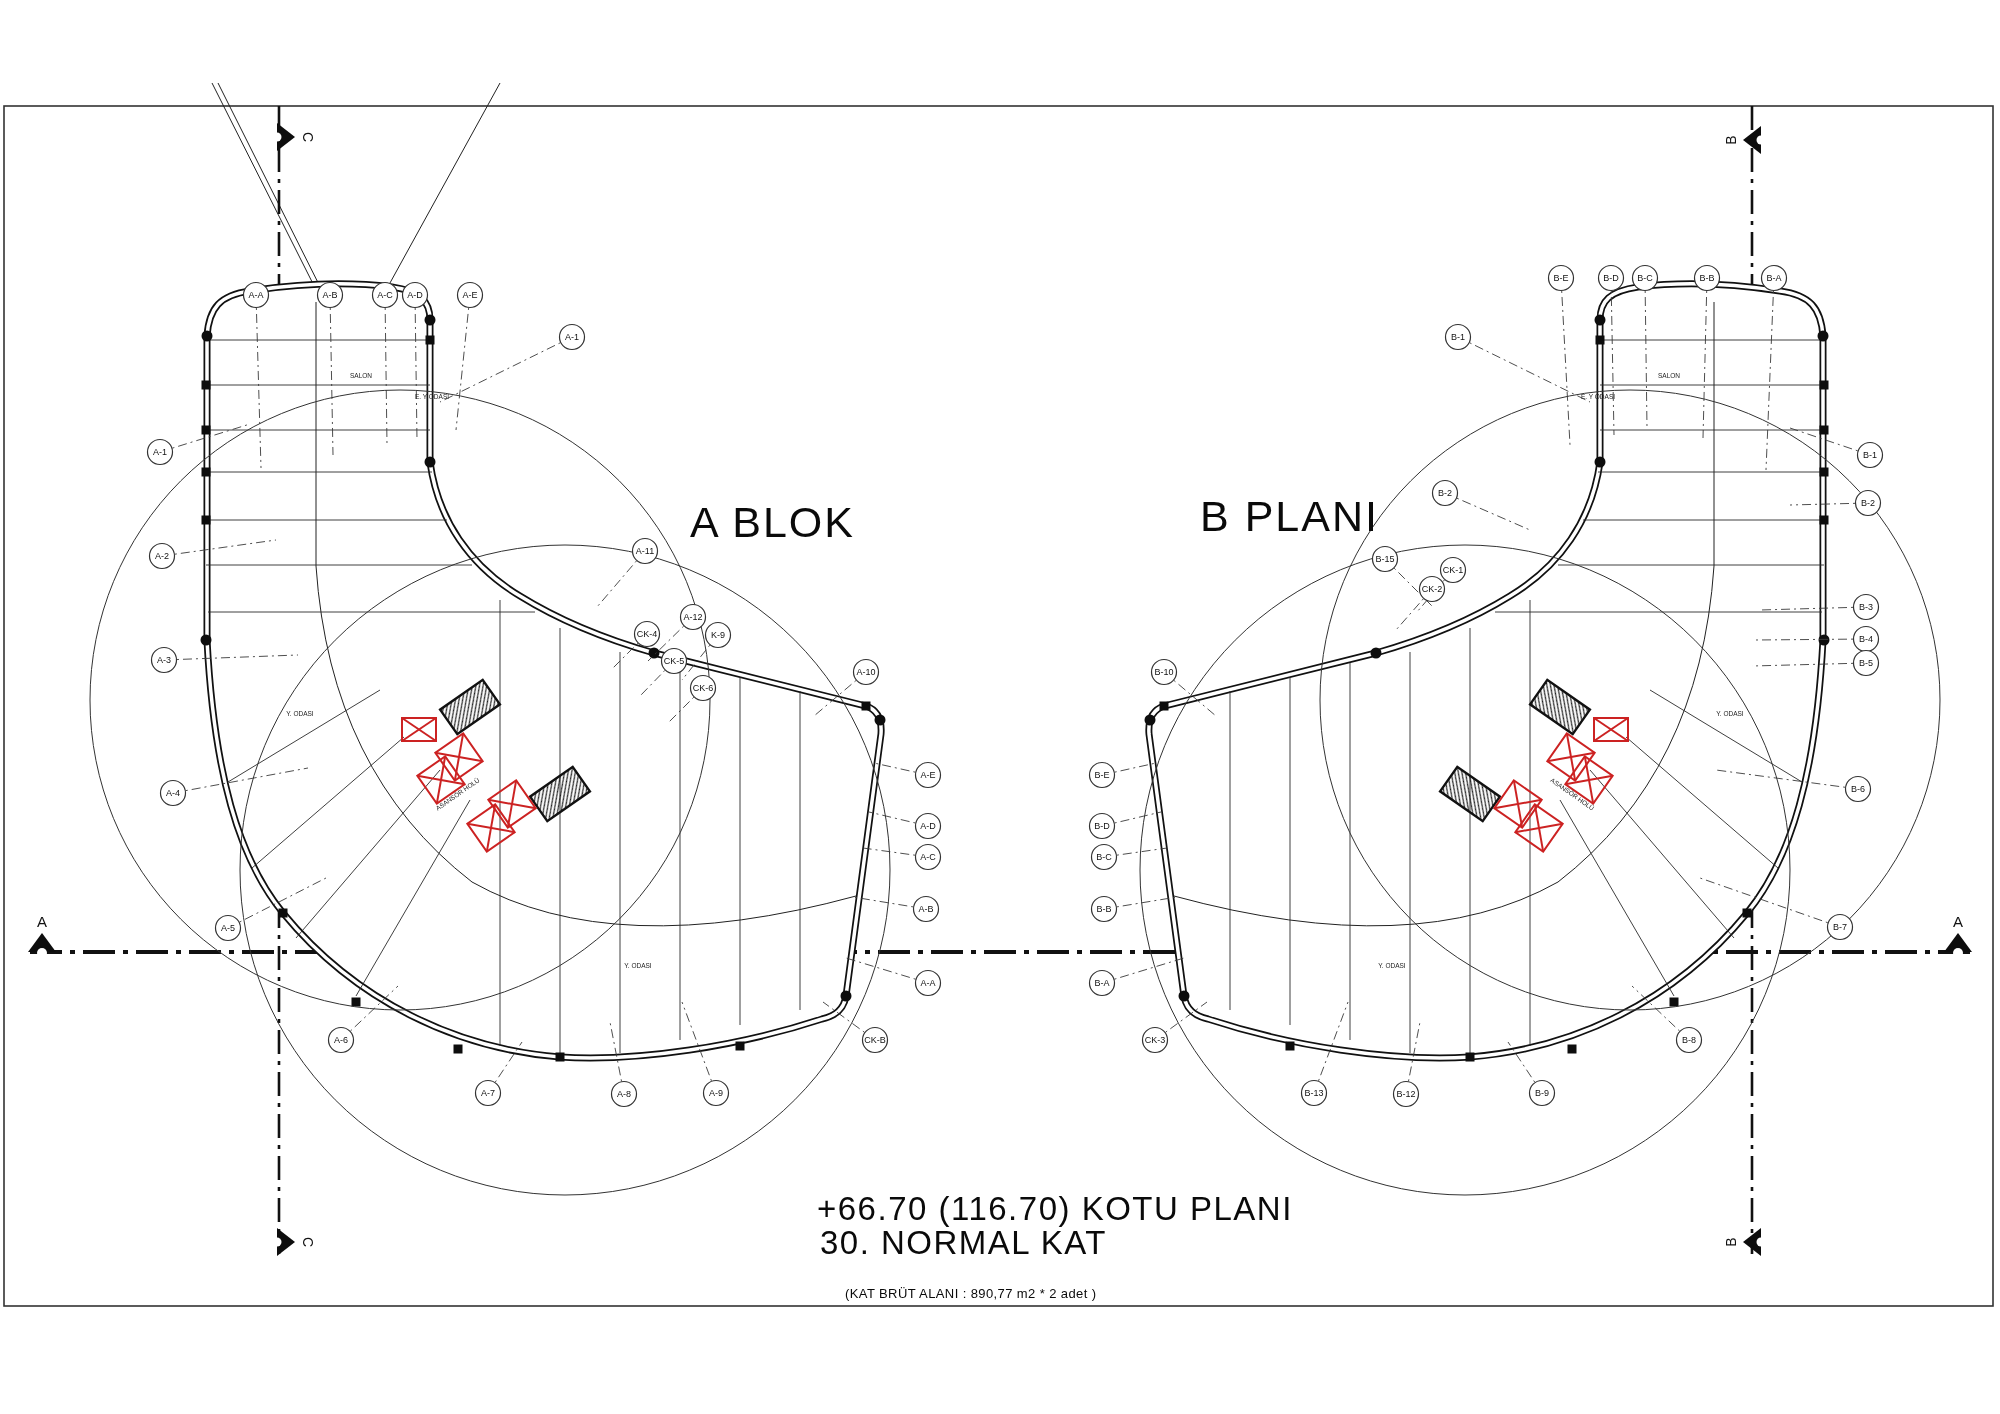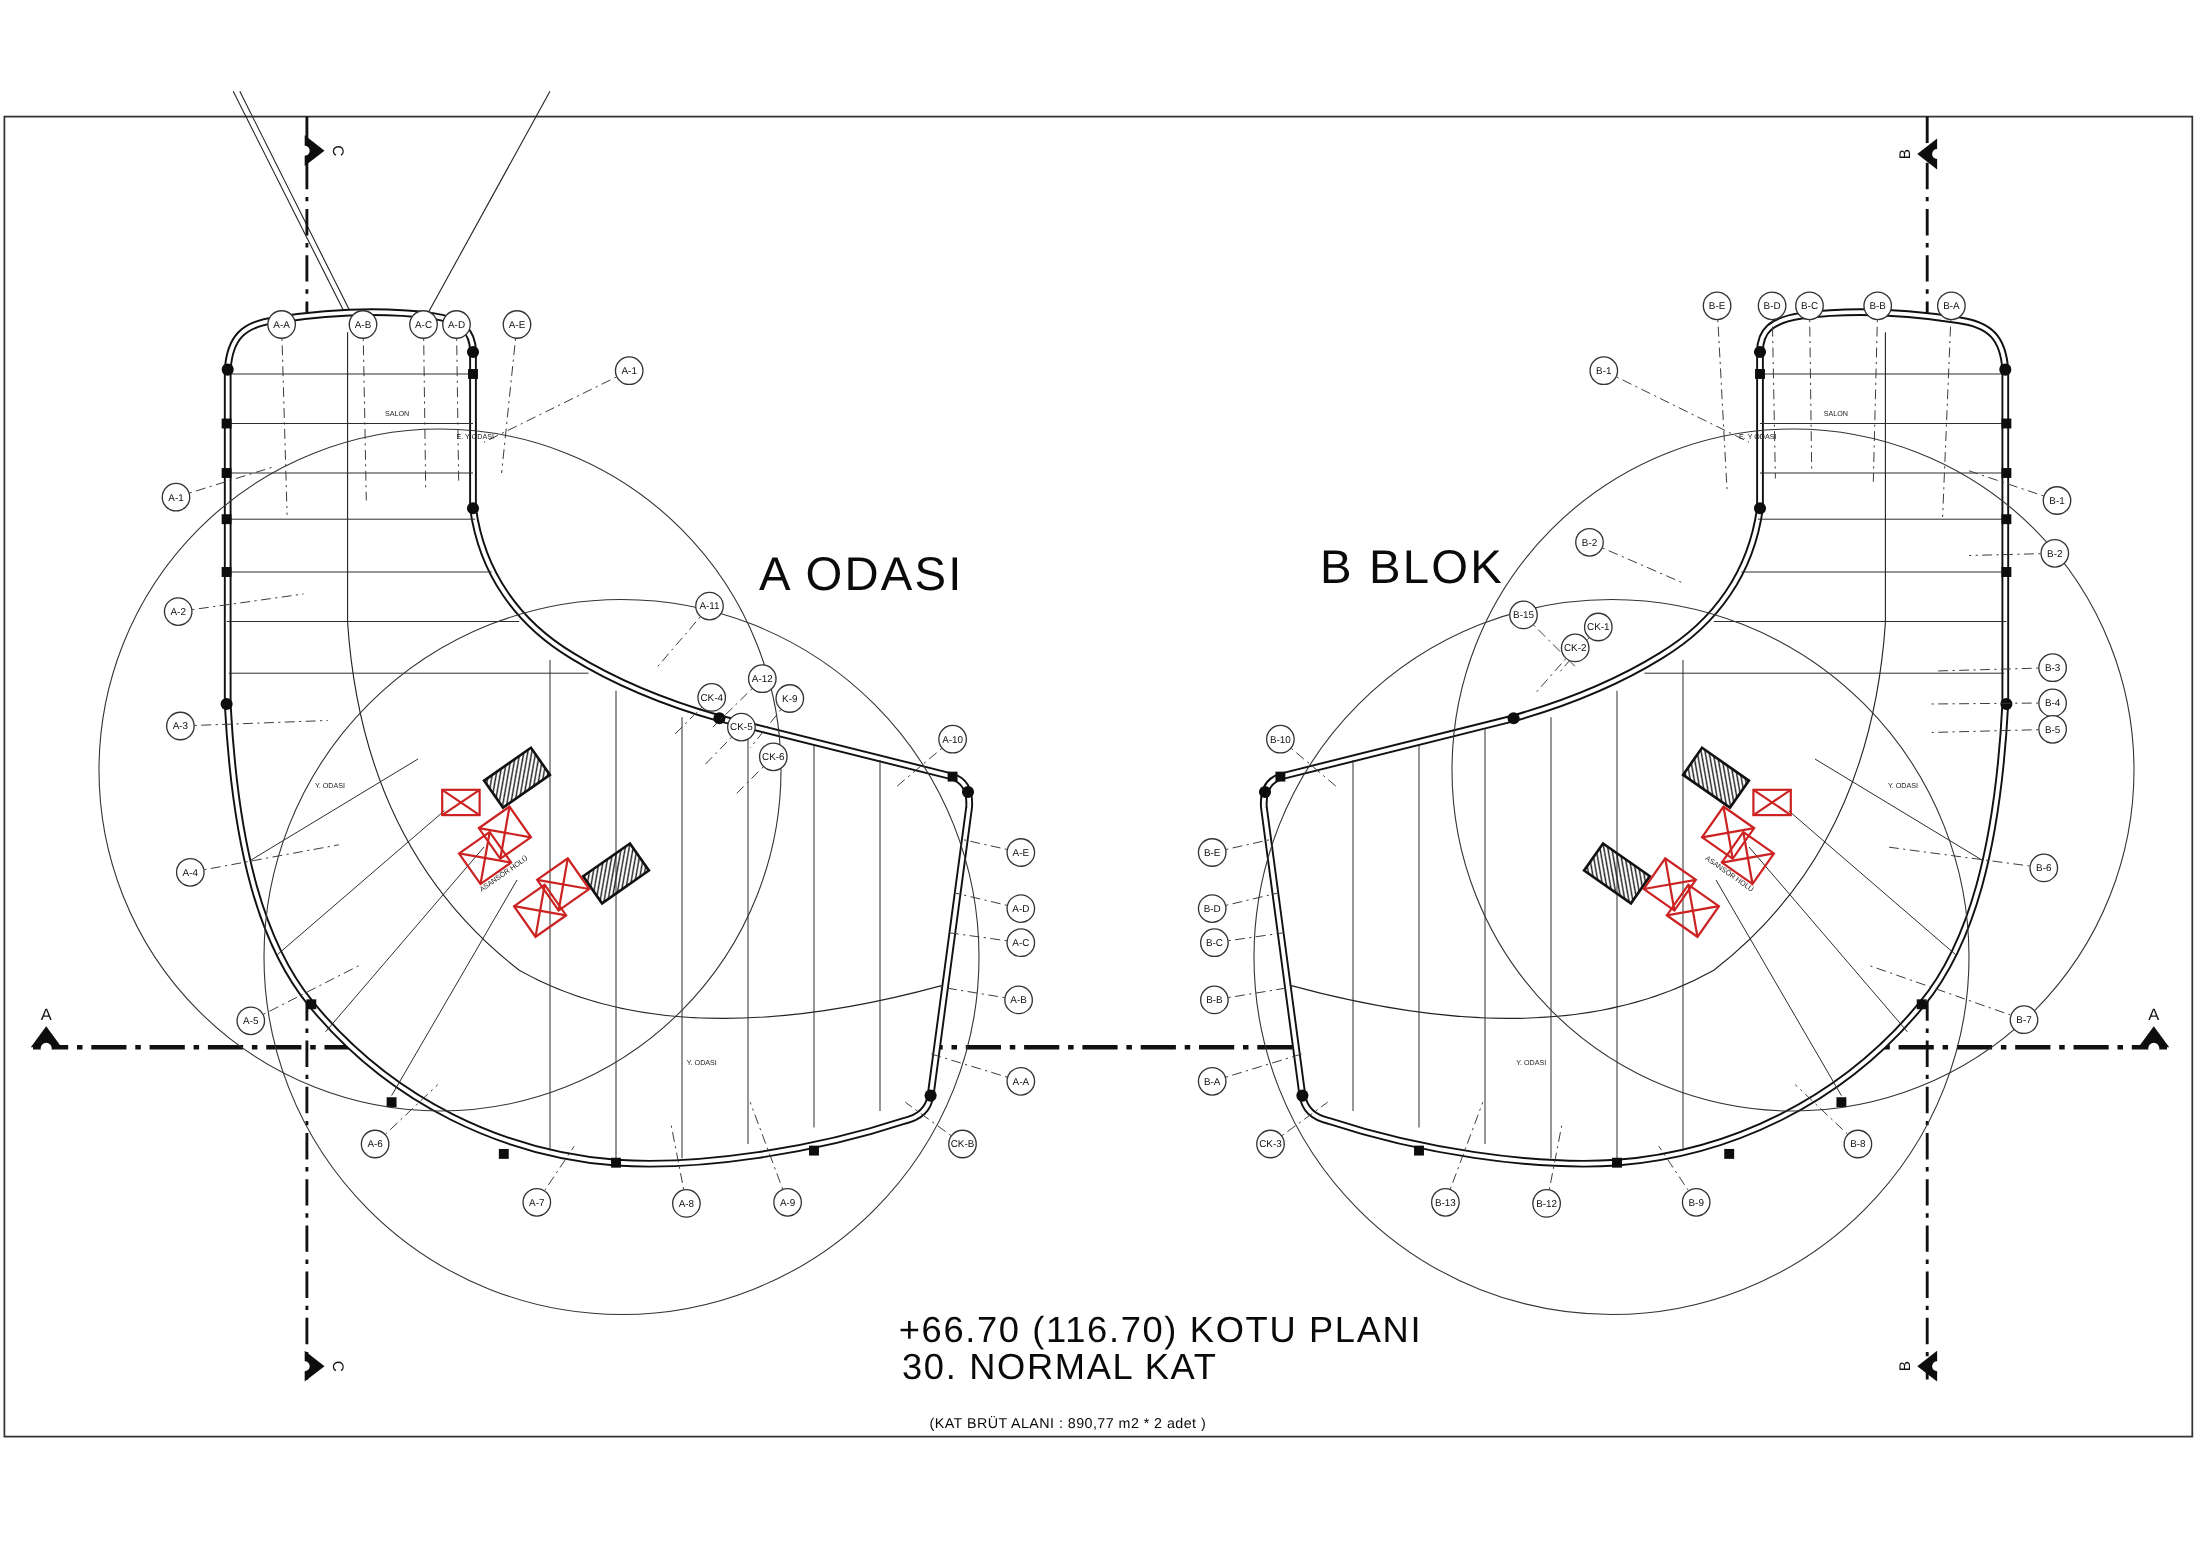--- a/index.html
+++ b/index.html
@@ -491,19 +491,19 @@
         <circle cx="42" cy="953" r="5" fill="#fff"></circle>
         <text x="42" y="927" text-anchor="middle" font-size="15" fill="#111">A</text>
       </g>
       <g>
         <polygon points="1944,952 1972,952 1958,933" fill="#0d0d0d"></polygon>
         <circle cx="1958" cy="953" r="5" fill="#fff"></circle>
         <text x="1958" y="927" text-anchor="middle" font-size="15" fill="#111">A</text>
       </g>
     </svg>
 
-  <div class="abs" id="block-a-label" style="left: 690px; top: 498px;">A ODASI</div>
-  <div class="abs" id="block-b-label" style="left: 1200px; top: 492px;">B BLOK</div>
+  <div class="abs" id="block-a-label" style="left: 690px; top: 498px;">A BLOK</div>
+  <div class="abs" id="block-b-label" style="left: 1200px; top: 492px;">B PLANI</div>
 
   <div class="abs" id="title-line1" style="left:817px;top:1190px;">+66.70 (116.70) KOTU PLANI</div>
   <div class="abs" id="title-line2" style="left:820px;top:1224px;">30. NORMAL KAT</div>
   <div class="abs" id="title-line3" style="left:845px;top:1262px;margin-top:24px;">(KAT BRÜT ALANI : 890,77 m2 * 2 adet )</div>
 </div>
 
 </body></html>

